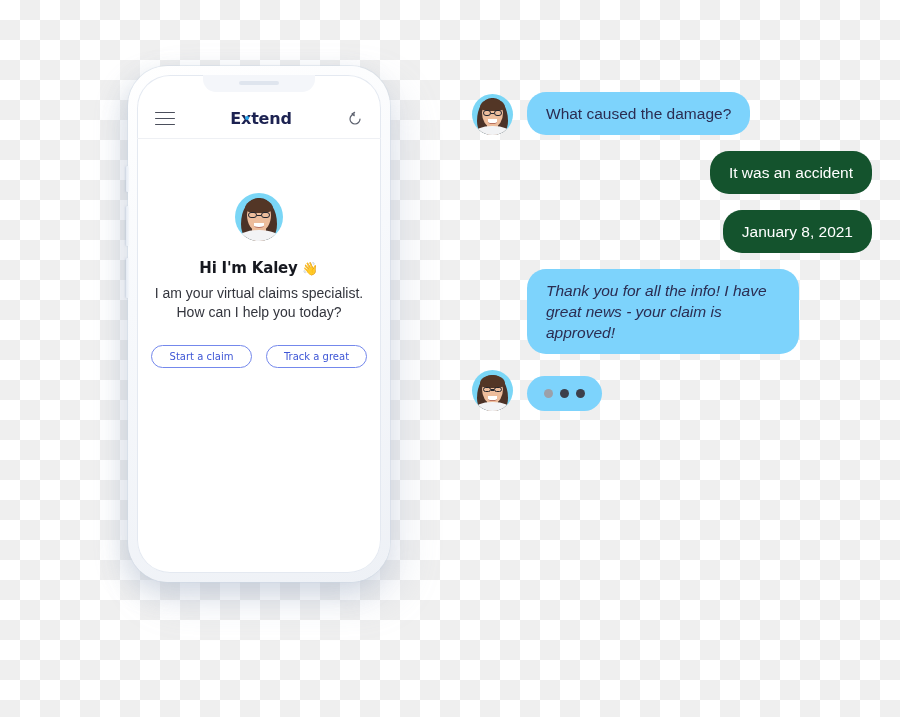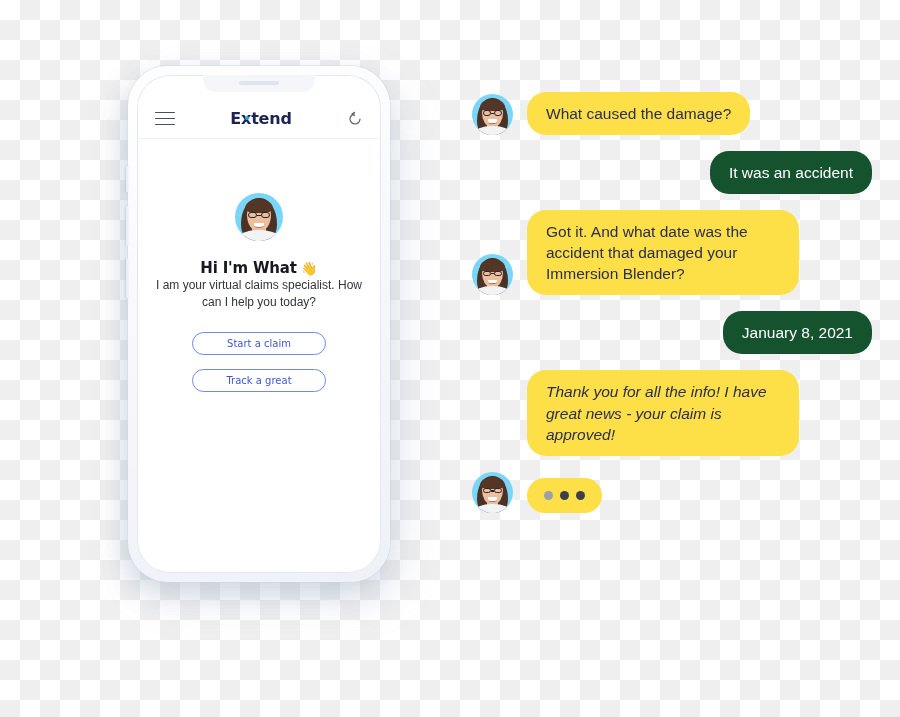--- a/index.html
+++ b/index.html
@@ -221,28 +221,29 @@
   .greeting {
     margin-top: 14px;
     font-family: "DejaVu Sans", sans-serif;
     font-size: 15px;
     font-weight: 700;
     color: #16181f;
     letter-spacing: -0.2px;
   }
   .greeting .wave { font-size: 13px; }
   .subtitle {
-    font-size: 12px;
+    margin-top: 7px;
+    font-size: 14px;
     line-height: 1.38;
     color: #33353d;
   }
   .cta-wrap {
     margin-top: 22px;
     display: flex;
-    flex-direction: column;
+    flex-direction: row;
     align-items: center;
     gap: 14px;
   }
   .cta {
     width: 134px;
     height: 23px;
     border: 1px solid #7488ec;
     border-radius: 14px;
     background: #ffffff;
     color: #3e56d6;
@@ -273,21 +274,21 @@
   .msg.user { justify-content: flex-end; }
   .bubble {
     max-width: 272px;
     border-radius: 19px;
     padding: 11px 19px;
     font-size: 15.5px;
     line-height: 1.36;
     box-sizing: border-box;
   }
   .msg.bot .bubble {
-    background: #fde047;
+    background: #7dd3fc;
     color: #2b2d52;
     margin-left: 14px;
   }
   .msg.user .bubble {
     background: #14532d;
     color: #ffffff;
   }
   .typing .bubble {
     padding: 13px 17px;
     display: flex;
@@ -348,21 +349,21 @@
               <div class="lens l"></div>
               <div class="lens r"></div>
               <div class="bridge"></div>
             </div>
             <div class="smile"></div>
             <div class="shirt"></div>
           </div>
         </div>
 
         <div class="greeting">
-          <span>Hi I'm What</span>
+          <span>Hi I'm Kaley</span>
           <span class="wave">👋</span>
         </div>
 
         <div class="subtitle">I am your virtual claims specialist. How can I help you today?</div>
 
         <div class="cta-wrap">
           <div class="cta">Start a claim</div>
           <div class="cta">Track a great</div>
         </div>
       </div>
@@ -387,38 +388,20 @@
             <div class="shirt"></div>
         </div>
       </div>
       <div class="bubble">What caused the damage?</div>
     </div>
 
     <div class="msg user">
       <div class="bubble">It was an accident</div>
     </div>
 
-    <div class="msg bot">
-      <div class="avatar small">
-        <div class="face">
-          <div class="hair-back"></div>
-            <div class="neck"></div>
-            <div class="skin"></div>
-          <div class="hair-front"></div>
-          <div class="glasses">
-              <div class="lens l"></div>
-              <div class="lens r"></div>
-              <div class="bridge"></div>
-            </div>
-          <div class="smile"></div>
-            <div class="shirt"></div>
-        </div>
-      </div>
-      <div class="bubble">Got it. And what date was the accident that damaged your Immersion Blender?</div>
-    </div>
 
     <div class="msg user">
       <div class="bubble">January 8, 2021</div>
     </div>
 
     <div class="msg bot">
       <div class="bubble" style="margin-left:55px;font-style:italic;">Thank you for all the info! I have great news - your claim is approved!</div>
     </div>
 
     <div class="msg bot typing">

